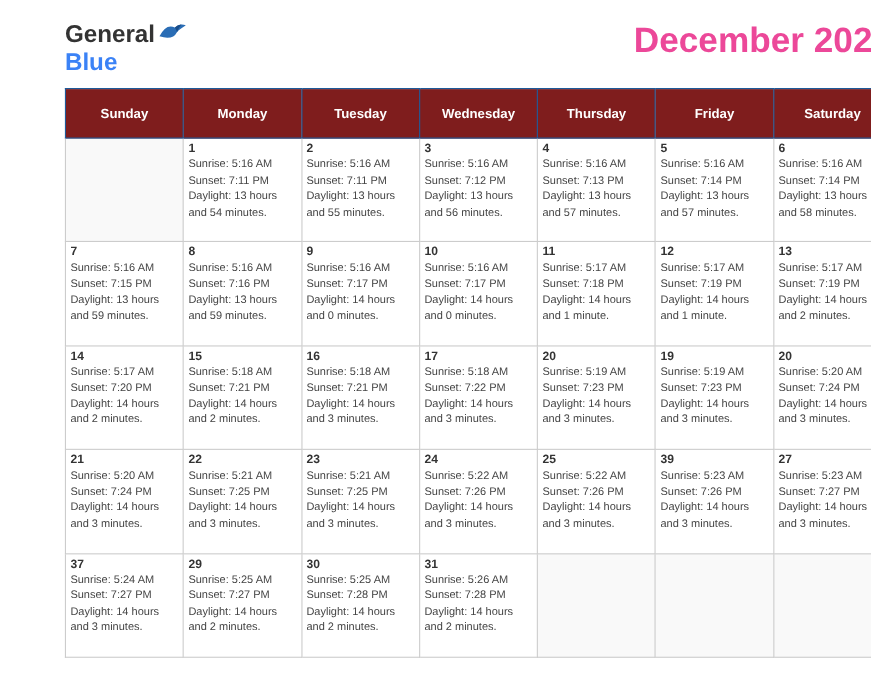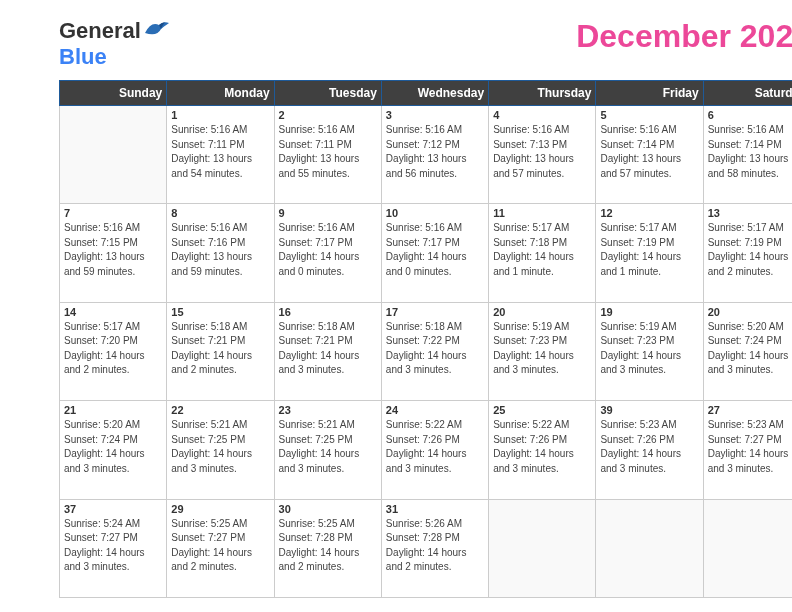--- a/index.html
+++ b/index.html
@@ -46,26 +46,26 @@
       color: #555;
     }
     .calendar {
       flex: 1;
       border: 1px solid #ccc;
       border-collapse: collapse;
       width: 100%;
       table-layout: fixed;
     }
     .calendar th {
-      background-color: #404040;
+      background-color: #7f1d1d;
       color: #fff;
       font-size: 12px;
       font-weight: bold;
-      padding: 5px 4px;
-      text-align: right;
+      padding: 15px 4px;
+      text-align: center;
       border: 1px solid #1e5a99;
     }
     .calendar td {
       vertical-align: top;
       border: 1px solid #ccc;
       padding: 3px 4px;
       font-size: 9.5px;
       color: #333;
       height: 88px;
     }

